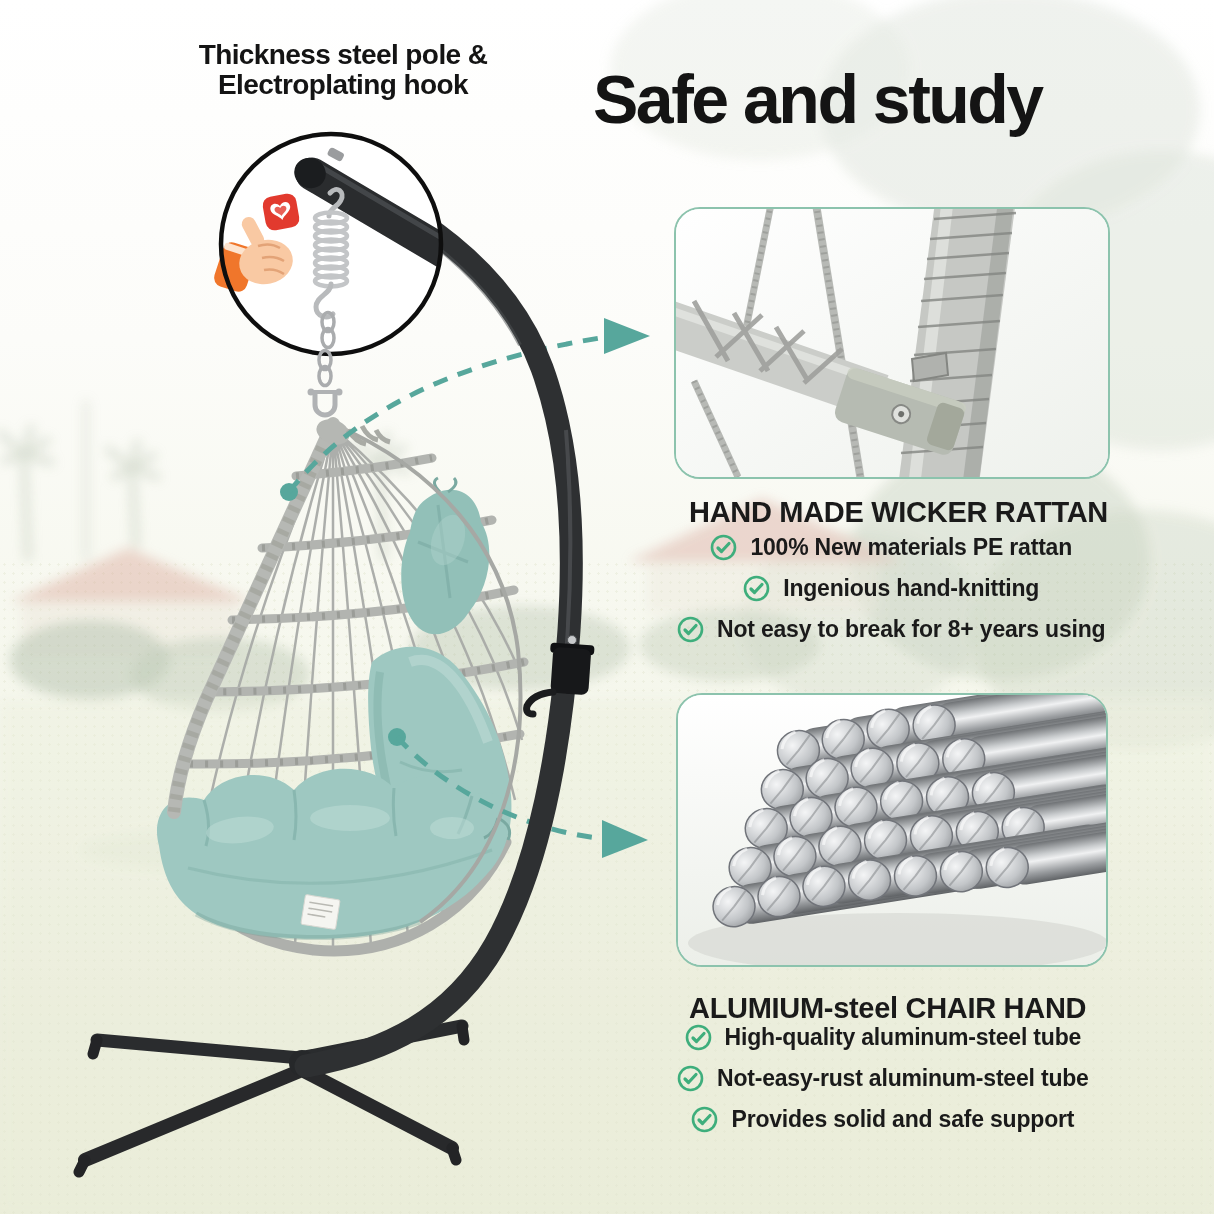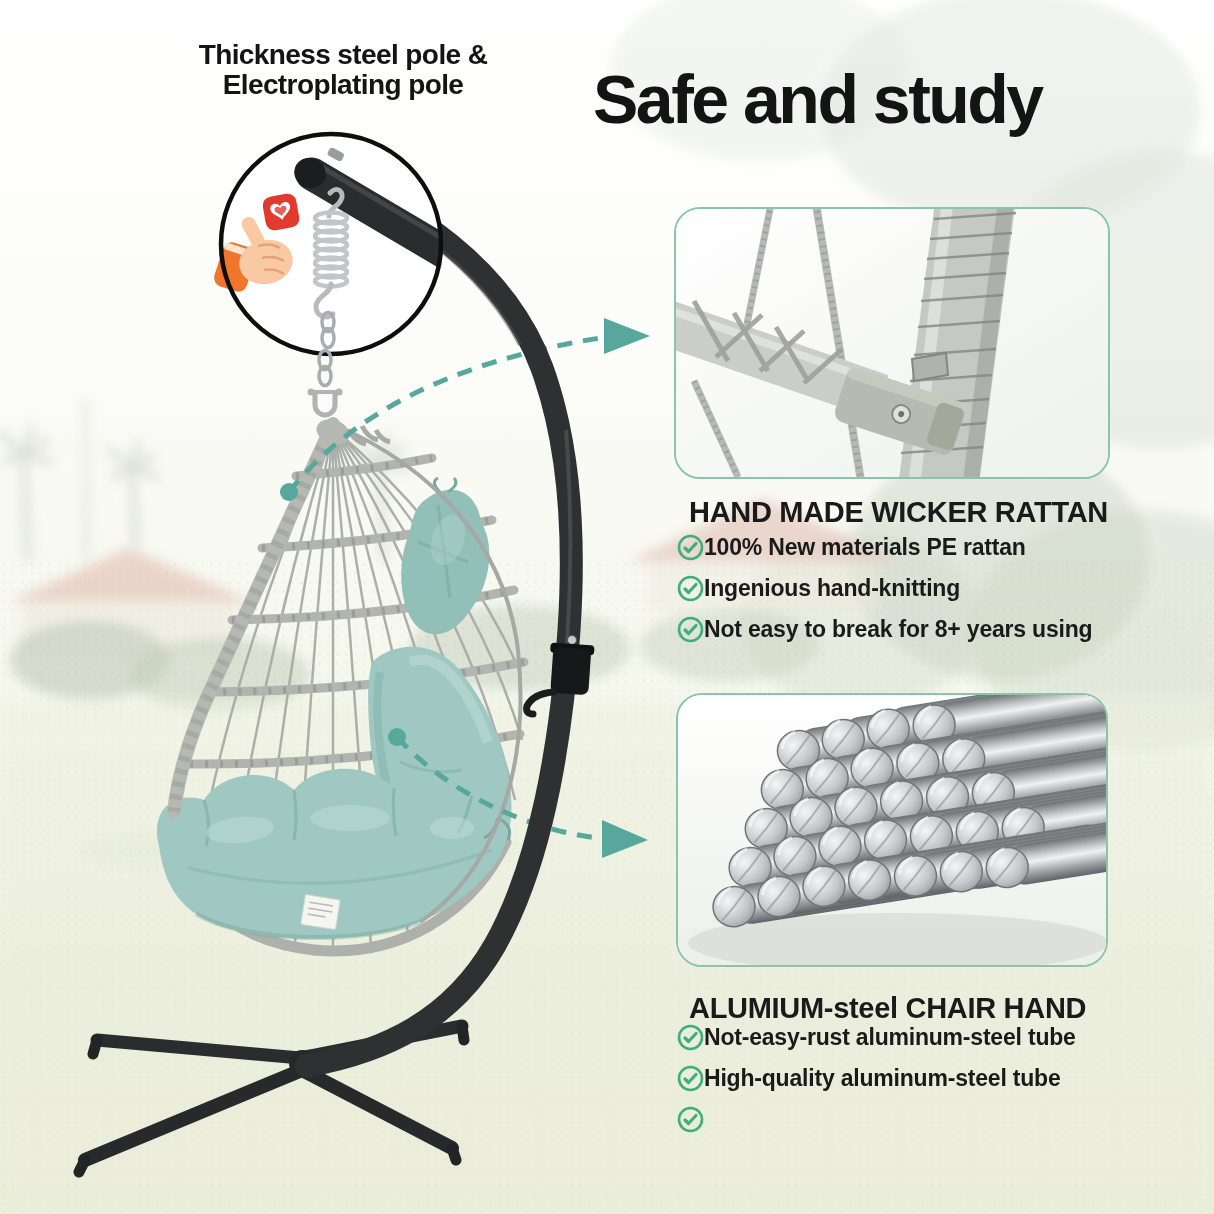--- a/index.html
+++ b/index.html
@@ -34,21 +34,21 @@
   .sec-heading{
     position:absolute;left:677px;margin:12px;
     font-size:29px;font-weight:700;letter-spacing:-0.3px;
     color:var(--text_color,#1a1a1a);white-space:nowrap;
   }
   #heading-rattan{top:484px;}
   #heading-frame{top:980px;}
   .bullets{position:absolute;left:677px;}
   #bullets-rattan{top:534px;}
   #bullets-frame{top:1024px;}
-  .bullet{display:flex;align-items:center;margin-bottom:14px;height:27px;}
+  .bullet{display:flex;align-items:center;gap:13px;margin-bottom:14px;height:27px;justify-content:center;}
   .bullet .txt{
     font-size:23px;font-weight:700;letter-spacing:-0.2px;white-space:nowrap;
     color:var(--text_color,#1a1a1a);
   }
   .check{width:27px;height:27px;flex:0 0 27px;}
 </style>
 </head>
 <body>
 
 <div class="speckle"></div>
@@ -231,21 +231,21 @@
       <use href="#link" x="325" y="376"></use>
     <path d="M315,392 v13 a10,10 0 0 0 20,0 v-13" fill="none" stroke="#b0b2b4" stroke-width="5"></path>
     <line x1="312" y1="392" x2="338" y2="392" stroke="#b0b2b4" stroke-width="4"></line>
     <circle cx="311" cy="392" r="3.5" fill="#b0b2b4"></circle>
       <circle cx="339" cy="392" r="3.5" fill="#b0b2b4"></circle>
   </g>
 </svg>
 
 <div class="callout-label">
   <div>Thickness steel pole &amp;</div>
-  <div>Electroplating pole</div>
+  <div>Electroplating hook</div>
 </div>
 
 <h1 class="title">Safe and study</h1>
 
 <div class="inset" id="inset-rattan">
   <svg width="432" height="268" viewBox="0 0 432 268">
     <defs>
       <linearGradient id="insbg1" x1="0" y1="0" x2="1" y2="1">
         <stop offset="0" stop-color="#ffffff"></stop>
           <stop offset="1" stop-color="#eef1ec"></stop>
@@ -371,28 +371,29 @@
   </svg>
 </div>
 
 <h2 class="sec-heading" id="heading-frame">ALUMIUM-steel CHAIR HAND</h2>
 <div class="bullets" id="bullets-frame">
   <div class="bullet">
     <svg class="check" viewBox="0 0 27 27">
         <circle cx="13.5" cy="13.5" r="11.5" fill="none" stroke="var(--check_green,#3eae7c)" stroke-width="2.6"></circle>
         <path d="M8,14 l3.5,3.5 l7.5,-8" fill="none" stroke="var(--check_green,#3eae7c)" stroke-width="3.2" stroke-linecap="round" stroke-linejoin="round"></path>
       </svg>
+    <span class="txt">High-quality aluminum-steel tube</span>
+  </div>
+  <div class="bullet">
+    <svg class="check" viewBox="0 0 27 27">
+        <circle cx="13.5" cy="13.5" r="11.5" fill="none" stroke="var(--check_green,#3eae7c)" stroke-width="2.6"></circle>
+        <path d="M8,14 l3.5,3.5 l7.5,-8" fill="none" stroke="var(--check_green,#3eae7c)" stroke-width="3.2" stroke-linecap="round" stroke-linejoin="round"></path>
+      </svg>
     <span class="txt">Not-easy-rust aluminum-steel tube</span>
   </div>
   <div class="bullet">
     <svg class="check" viewBox="0 0 27 27">
         <circle cx="13.5" cy="13.5" r="11.5" fill="none" stroke="var(--check_green,#3eae7c)" stroke-width="2.6"></circle>
         <path d="M8,14 l3.5,3.5 l7.5,-8" fill="none" stroke="var(--check_green,#3eae7c)" stroke-width="3.2" stroke-linecap="round" stroke-linejoin="round"></path>
       </svg>
-    <span class="txt">High-quality aluminum-steel tube</span>
-  </div>
-  <div class="bullet">
-    <svg class="check" viewBox="0 0 27 27">
-        <circle cx="13.5" cy="13.5" r="11.5" fill="none" stroke="var(--check_green,#3eae7c)" stroke-width="2.6"></circle>
-        <path d="M8,14 l3.5,3.5 l7.5,-8" fill="none" stroke="var(--check_green,#3eae7c)" stroke-width="3.2" stroke-linecap="round" stroke-linejoin="round"></path>
-      </svg>
+    <span class="txt">Provides solid and safe support</span>
   </div>
 </div>
 
 </body></html>

